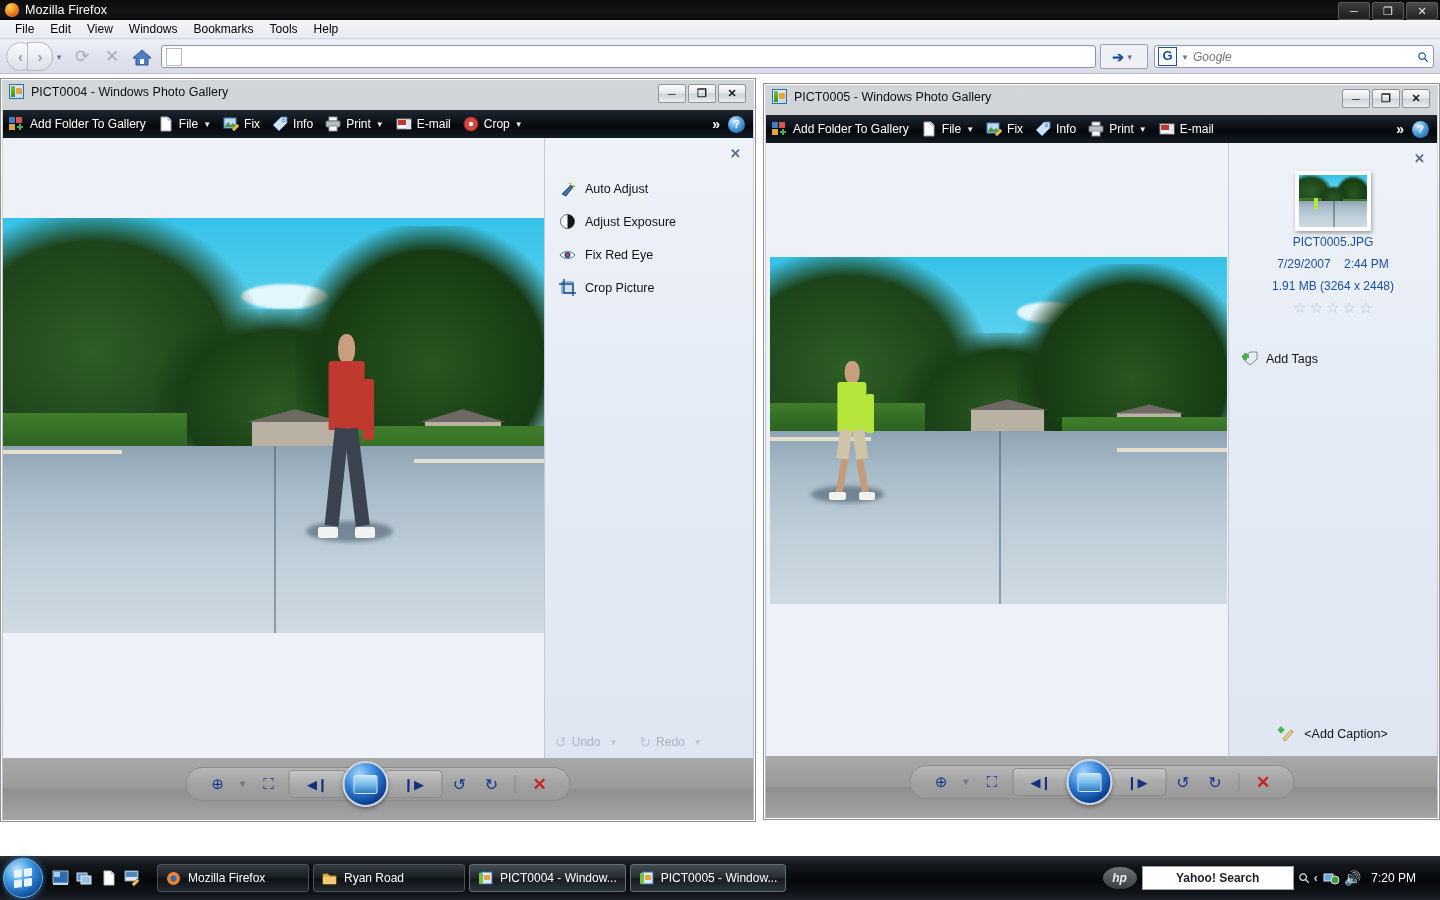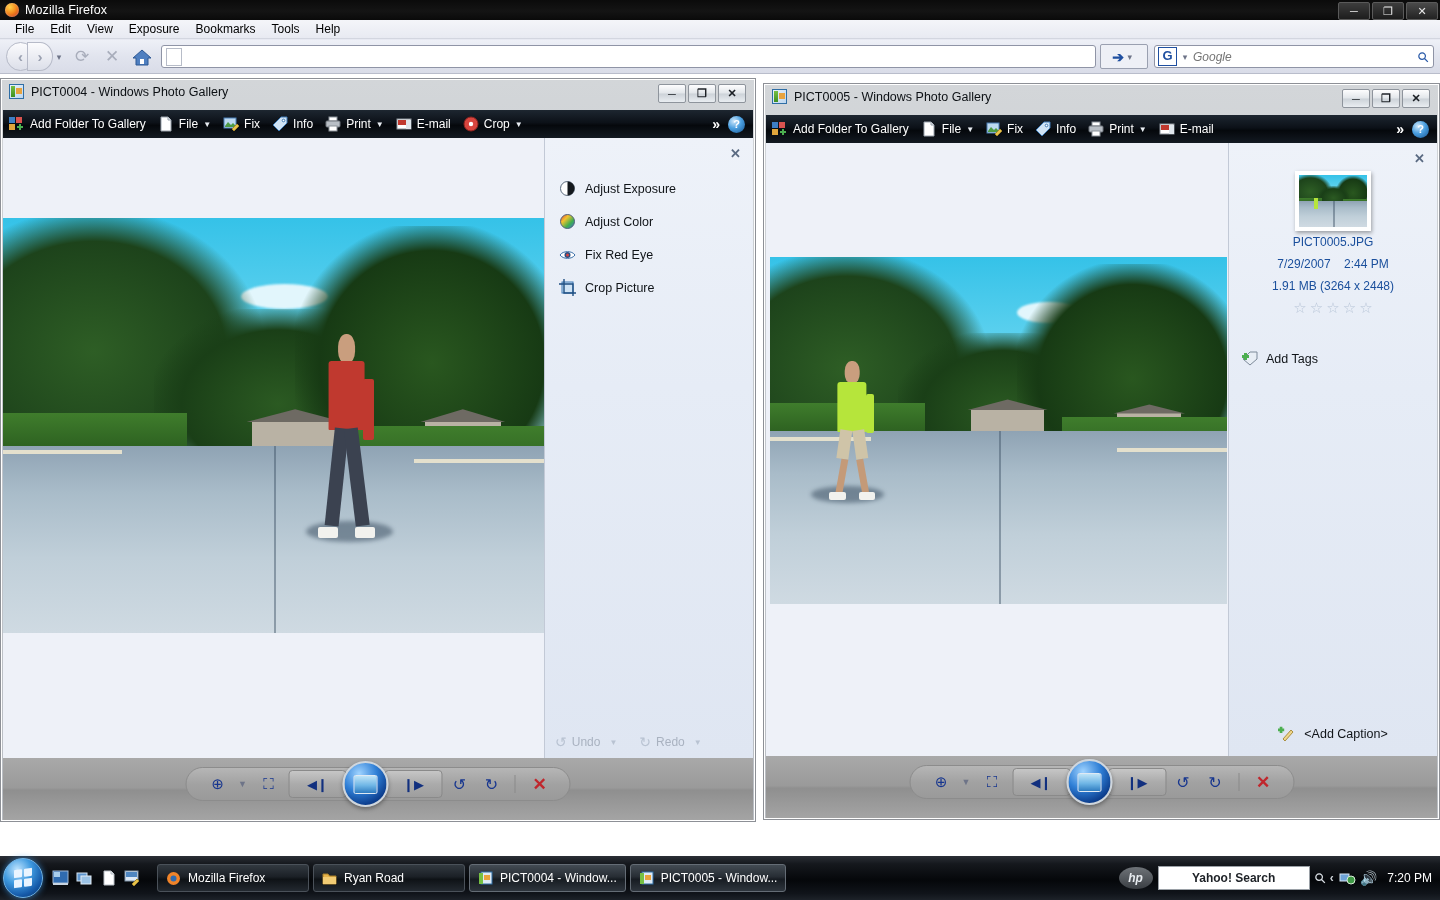--- a/index.html
+++ b/index.html
@@ -238,21 +238,21 @@
     font-size:12px;font-style:italic;font-weight:bold;display:flex;align-items:center;justify-content:center;
   }
   .yahoo-box{
     width:150px;height:22px;background:#fff;border:1px solid #9aa0a6;border-radius:0;
     display:flex;align-items:center;justify-content:center;font-size:12px;color:#1d2126;font-weight:bold;
   }
   .tray-mag{color:#d9dee4;font-size:14px;transform:rotate(-45deg);}
   .tray-chev{color:#cdd3d9;font-size:12px;font-weight:bold;}
   .tray-net{width:17px;height:15px;position:relative;}
   .tray-vol{color:#dfe5ea;font-size:14px;}
-  .clock{color:#fff;font-size:12px;margin-left:4px;margin-right:2px;}
+  .clock{color:#fff;font-size:12px;margin-left:4px;margin-right:18px;}
 </style>
 </head>
 <body>
 
 <div id="firefox-window">
 
   <div class="ff-titlebar">
     <span class="ff-title-ico">
         <span class="fx"></span>
       </span>
@@ -261,21 +261,21 @@
       <span class="ff-wbtn">─</span>
       <span class="ff-wbtn">❐</span>
       <span class="ff-wbtn close">✕</span>
     </span>
   </div>
 
   <div class="ff-menubar">
     <span class="ff-menu-item">File</span>
     <span class="ff-menu-item">Edit</span>
     <span class="ff-menu-item">View</span>
-    <span class="ff-menu-item">Exposure</span>
+    <span class="ff-menu-item">Windows</span>
     <span class="ff-menu-item">Bookmarks</span>
     <span class="ff-menu-item">Tools</span>
     <span class="ff-menu-item">Help</span>
   </div>
 
   <div class="ff-navbar">
     <span class="bf-group">
       <span class="circ">‹</span>
       <span class="circ fwd">›</span>
       <span class="drop-caret">▾</span>
@@ -428,41 +428,35 @@
           </div>
         </div>
       </div>
 
       <div class="pg-side" style="width:209px;">
         <span class="side-close">✕</span>
         <div class="fix-list">
           <div class="fix-row">
             <span class="fix-ico">
               <svg width="17" height="17" viewBox="0 0 17 17">
+                  <path d="M3 14 L12 5 l2 2 L7 16z" fill="#4a6fa5" stroke="#2c4c7c"></path>
+                  <path d="M11 1l.7 1.8L13.5 3.5 11.7 4.2 11 6l-.7-1.8L8.5 3.5l1.8-.7z" fill="#f2c94c"></path>
+                  <circle cx="15" cy="6" r="1.3" fill="#9bd64e"></circle>
+                </svg>
+            </span>
+            <span>Auto Adjust</span>
+          </div>
+          <div class="fix-row">
+            <span class="fix-ico">
+              <svg width="17" height="17" viewBox="0 0 17 17">
                   <circle cx="8.5" cy="8.5" r="7" fill="#fff" stroke="#5a6a7c"></circle>
                   <path d="M8.5 1.5a7 7 0 010 14z" fill="#14181d"></path>
                 </svg>
             </span>
             <span>Adjust Exposure</span>
-          </div>
-          <div class="fix-row">
-            <span class="fix-ico">
-              <svg width="17" height="17" viewBox="0 0 17 17">
-                  <defs>
-                    <linearGradient id="cw1" x1="0" y1="0" x2="1" y2="1">
-                      <stop offset="0" stop-color="#e23b3b"></stop>
-                      <stop offset=".33" stop-color="#f0c330"></stop>
-                      <stop offset=".66" stop-color="#3fae4f"></stop>
-                      <stop offset="1" stop-color="#3f6fd8"></stop>
-                    </linearGradient>
-                  </defs>
-                  <circle cx="8.5" cy="8.5" r="7" fill="url(#cw1)" stroke="#50607a"></circle>
-                </svg>
-            </span>
-            <span>Adjust Color</span>
           </div>
           <div class="fix-row">
             <span class="fix-ico">
               <svg width="17" height="17" viewBox="0 0 17 17">
                   <path d="M1 9c3-4.5 12-4.5 15 0-3 4.5-12 4.5-15 0z" fill="#fff" stroke="#3a6fa8"></path>
                   <circle cx="8.5" cy="9" r="3" fill="#2b4f82"></circle>
                   <circle cx="8.5" cy="9" r="1.5" fill="#d8453f"></circle>
                 </svg>
             </span>
             <span>Fix Red Eye</span>

